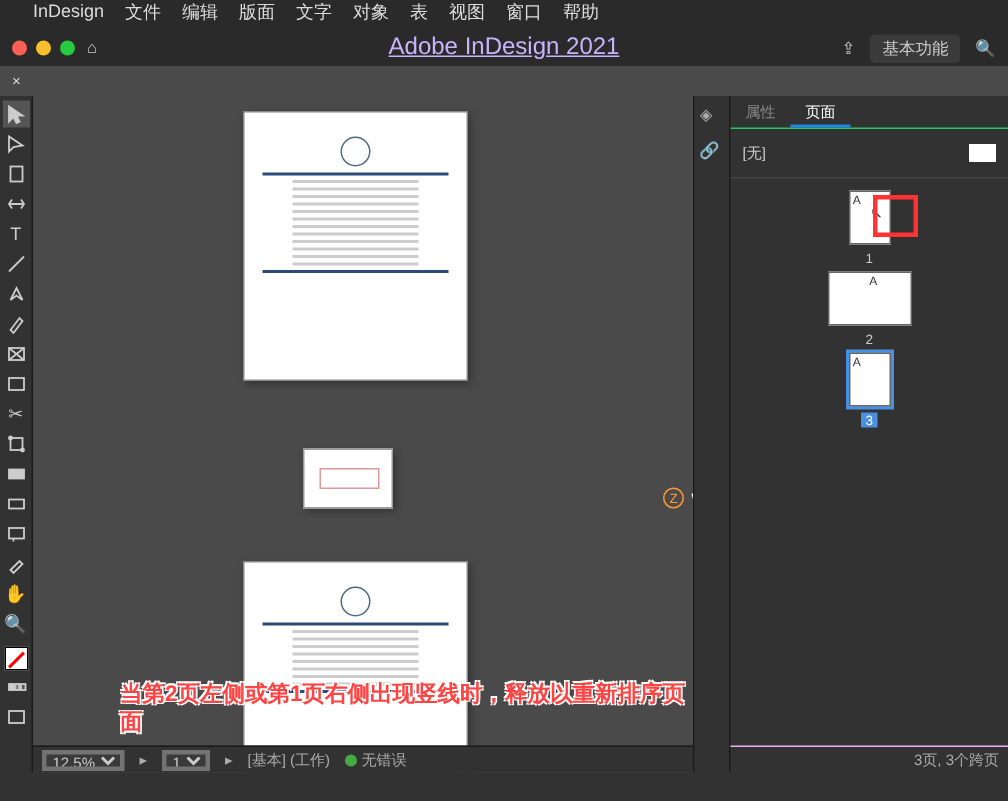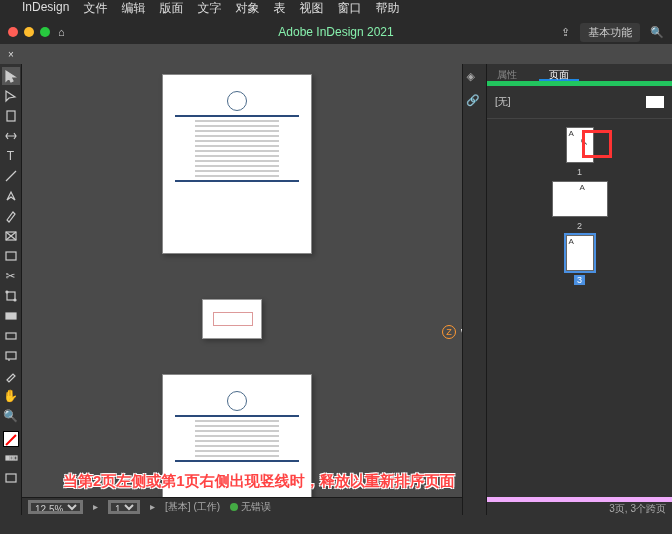--- a/index.html
+++ b/index.html
@@ -3,21 +3,21 @@
 <meta charset="utf-8">
 <style>
 * { margin: 0; padding: 0; box-sizing: border-box; font-family: -apple-system, "Helvetica Neue", Arial, sans-serif; }
 body { width: 672px; height: 534px; background: #323232; overflow: hidden; color: #ccc; font-size: 11px; }
 .menubar { height: 20px; background: #2a2a2a; display: flex; padding: 0 8px; gap: 14px; font-size: 12px; color: #ddd; }
 .apple { font-size: 13px; }
 .titlebar { height: 24px; background: #2a2a2a; display: flex; align-items: center; padding: 0 8px; position: relative; }
 .traffic { display: flex; gap: 6px; }
 .dot { width: 10px; height: 10px; border-radius: 50%; }
 .red { background: #ff5f56; } .yellow { background: #ffbd2e; } .green { background: #27c93f; }
-.title-center { position: absolute; left: 50%; transform: translateX(-50%); color: #86efac; font-size: 12px; }
+.title-center { position: absolute; left: 50%; transform: translateX(-50%); color: #c4b5fd; font-size: 16px; text-decoration: underline; }
 .title-right { position: absolute; right: 8px; display: flex; gap: 10px; align-items: center; color: #ccc; }
 .workspace-label { background: #3a3a3a; padding: 2px 8px; border-radius: 3px; font-size: 11px; }
 .doctab { height: 20px; background: #4a4a4a; display: flex; align-items: center; padding: 0 8px; font-size: 10px; color: #ddd; }
 .doctab .x { margin-right: 6px; cursor: pointer; }
 .main { display: flex; height: 451px; }
 .tools { width: 22px; background: #323232; border-right: 1px solid #1a1a1a; display: flex; flex-direction: column; align-items: center; padding-top: 3px; gap: 2px; }
 .tool { width: 18px; height: 18px; display: flex; align-items: center; justify-content: center; color: #ccc; font-size: 12px; cursor: pointer; }
 .tool.active { background: #555; }
 .tool svg { width: 14px; height: 14px; stroke: #ccc; fill: none; stroke-width: 1.2; }
 .swatch { width: 16px; height: 16px; background: #fff; border: 1px solid #000; margin-top: 4px; position: relative; }
@@ -33,39 +33,39 @@
 .pline { height: 2px; background: #ccc; margin: 3px 20px; }
 .border-line { height: 2px; background: #2a4a7a; margin: 2px 0; }
 .bottom-bar { position: absolute; bottom: 0; left: 0; right: 0; height: 18px; background: #323232; display: flex; align-items: center; padding: 0 6px; font-size: 10px; color: #aaa; gap: 10px; border-top: 1px solid #1a1a1a; }
 .bottom-bar select { background: #3a3a3a; color: #ccc; border: 3px solid #737373; font-size: 10px; height: 14px; }
 .err { display: flex; align-items: center; gap: 3px; }
 .err-dot { width: 8px; height: 8px; border-radius: 50%; background: #4a4; }
 .right-panels { width: 210px; background: #323232; display: flex; border-left: 1px solid #1a1a1a; }
 .icon-dock { width: 24px; background: #323232; display: flex; flex-direction: column; align-items: center; padding-top: 6px; gap: 8px; border-right: 1px solid #1a1a1a; }
 .dock-icon { width: 16px; height: 16px; color: #aaa; cursor: pointer; }
 .panel-body { flex: 1; display: flex; flex-direction: column; }
-.panel-tabs { height: 22px; display: flex; border-bottom: 5px solid #22c55e; gap: 12px; }
+.panel-tabs { height: 22px; display: flex; border-bottom: 1px solid #22c55e; }
 .ptab { padding: 4px 10px; font-size: 10px; color: #888; cursor: pointer; }
 .ptab.active { color: #fff; border-bottom: 2px solid #1e88e5; }
 .masters { padding: 6px 8px; font-size: 10px; color: #ccc; border-bottom: 1px solid #444; }
 .master-row { display: flex; justify-content: space-between; align-items: center; margin: 3px 0; }
 .master-sw { width: 18px; height: 12px; background: #fff; }
 .pages-area { flex: 1; padding: 8px; display: flex; flex-direction: column; align-items: center; gap: 4px; position: relative; }
 .pg-thumb { width: 28px; height: 36px; background: #fff; border: 1px solid #666; position: relative; font-size: 8px; color: #333; }
 .pg-thumb .lbl { position: absolute; top: 1px; left: 2px; }
 .pg-num { font-size: 9px; color: #ccc; }
 .pg-wide { width: 56px; height: 36px; }
 .pg-blue { outline: 2px solid #4a90e2; }
 .pg-num-blue { color: #fff; background: #4a90e2; padding: 0 3px; font-size: 9px; }
 .red-box { position: absolute; border: 3px solid #ff3333; width: 30px; height: 28px; }
 .cursor-icon { position: absolute; top: 8px; right: 4px; font-size: 10px; }
 .watermark { position: absolute; left: 420px; top: 260px; color: #fff; font-size: 13px; display: flex; align-items: center; gap: 5px; }
 .wm-logo { width: 14px; height: 14px; border-radius: 50%; border: 1.5px solid #ff9933; display: inline-flex; align-items: center; justify-content: center; font-size: 9px; color: #ff9933; }
-.instruction { position: absolute; left: 41px; bottom: 24px; font-size: 15px; font-weight: bold; color: #ff4444; text-shadow: 1px 1px 0 #fff, -1px -1px 0 #fff, 1px -1px 0 #fff, -1px 1px 0 #fff; }
-.panel-status { height: 18px; border-top: 5px solid #f0abfc; font-size: 10px; color: #aaa; display: flex; align-items: center; justify-content: flex-end; padding: 0 6px; }
+.instruction { position: absolute; left: 58px; bottom: 24px; font-size: 15px; font-weight: bold; color: #ff4444; text-shadow: 1px 1px 0 #fff, -1px -1px 0 #fff, 1px -1px 0 #fff, -1px 1px 0 #fff; }
+.panel-status { height: 18px; border-top: 1px solid #f0abfc; font-size: 10px; color: #aaa; display: flex; align-items: center; justify-content: flex-end; padding: 0 6px; }
 .home-icon { margin-left: 8px; }
 </style>
 </head>
 <body>
 
 <div class="menubar">
   <span class="apple"></span>
   <span>InDesign</span>
   <span>文件</span>
   <span>编辑</span>

